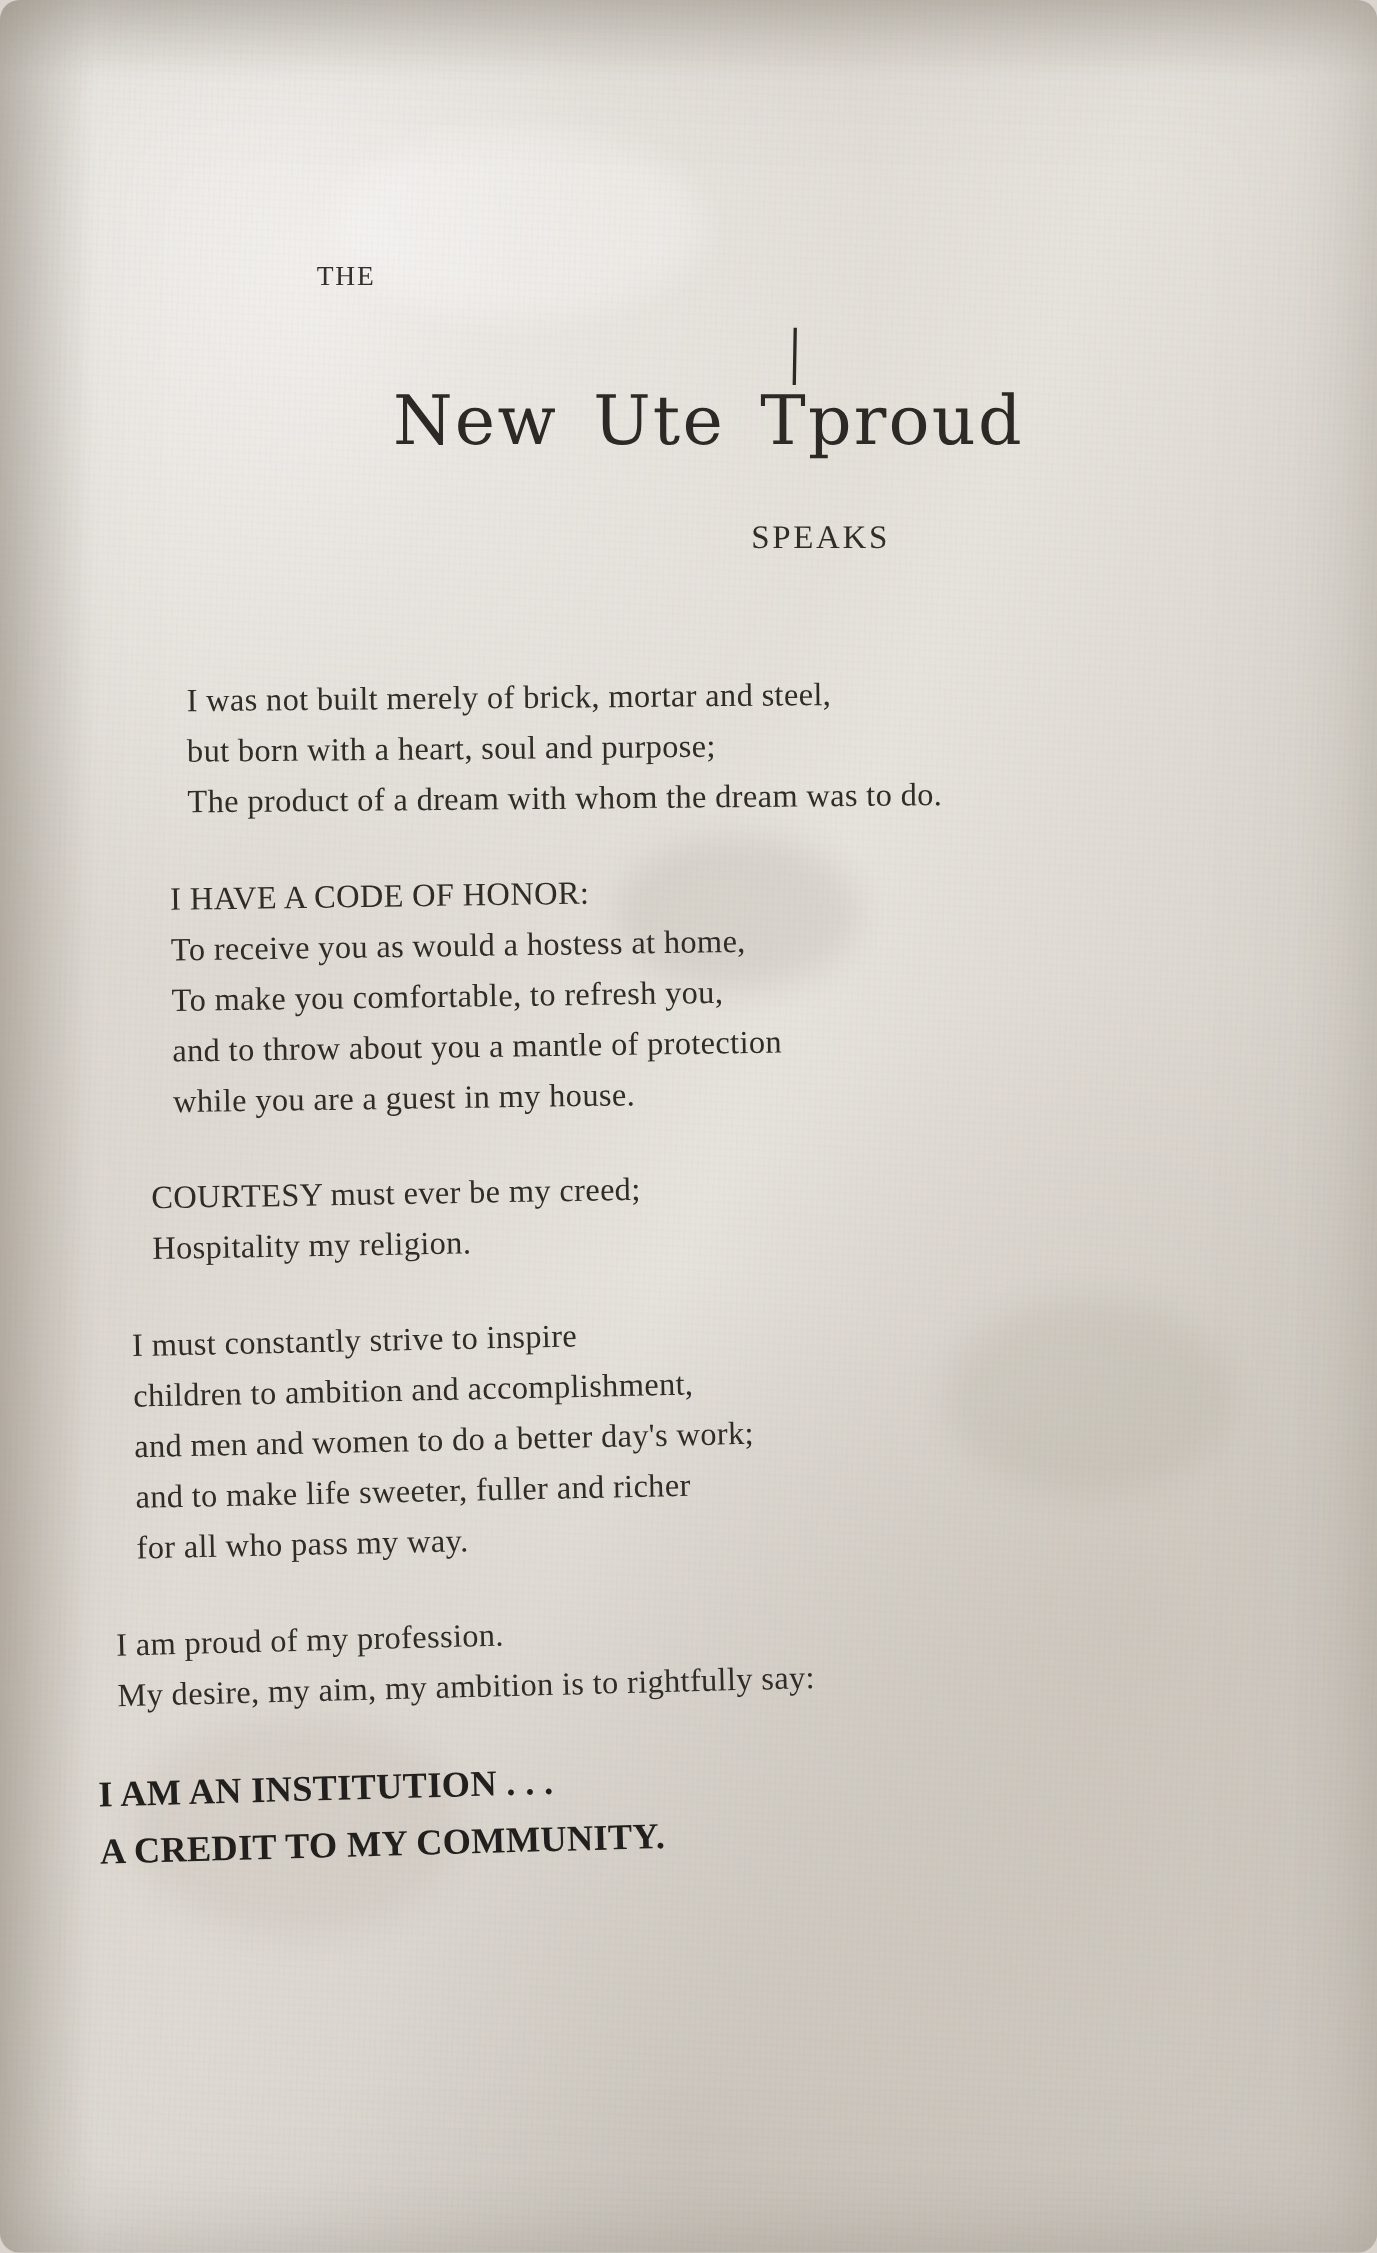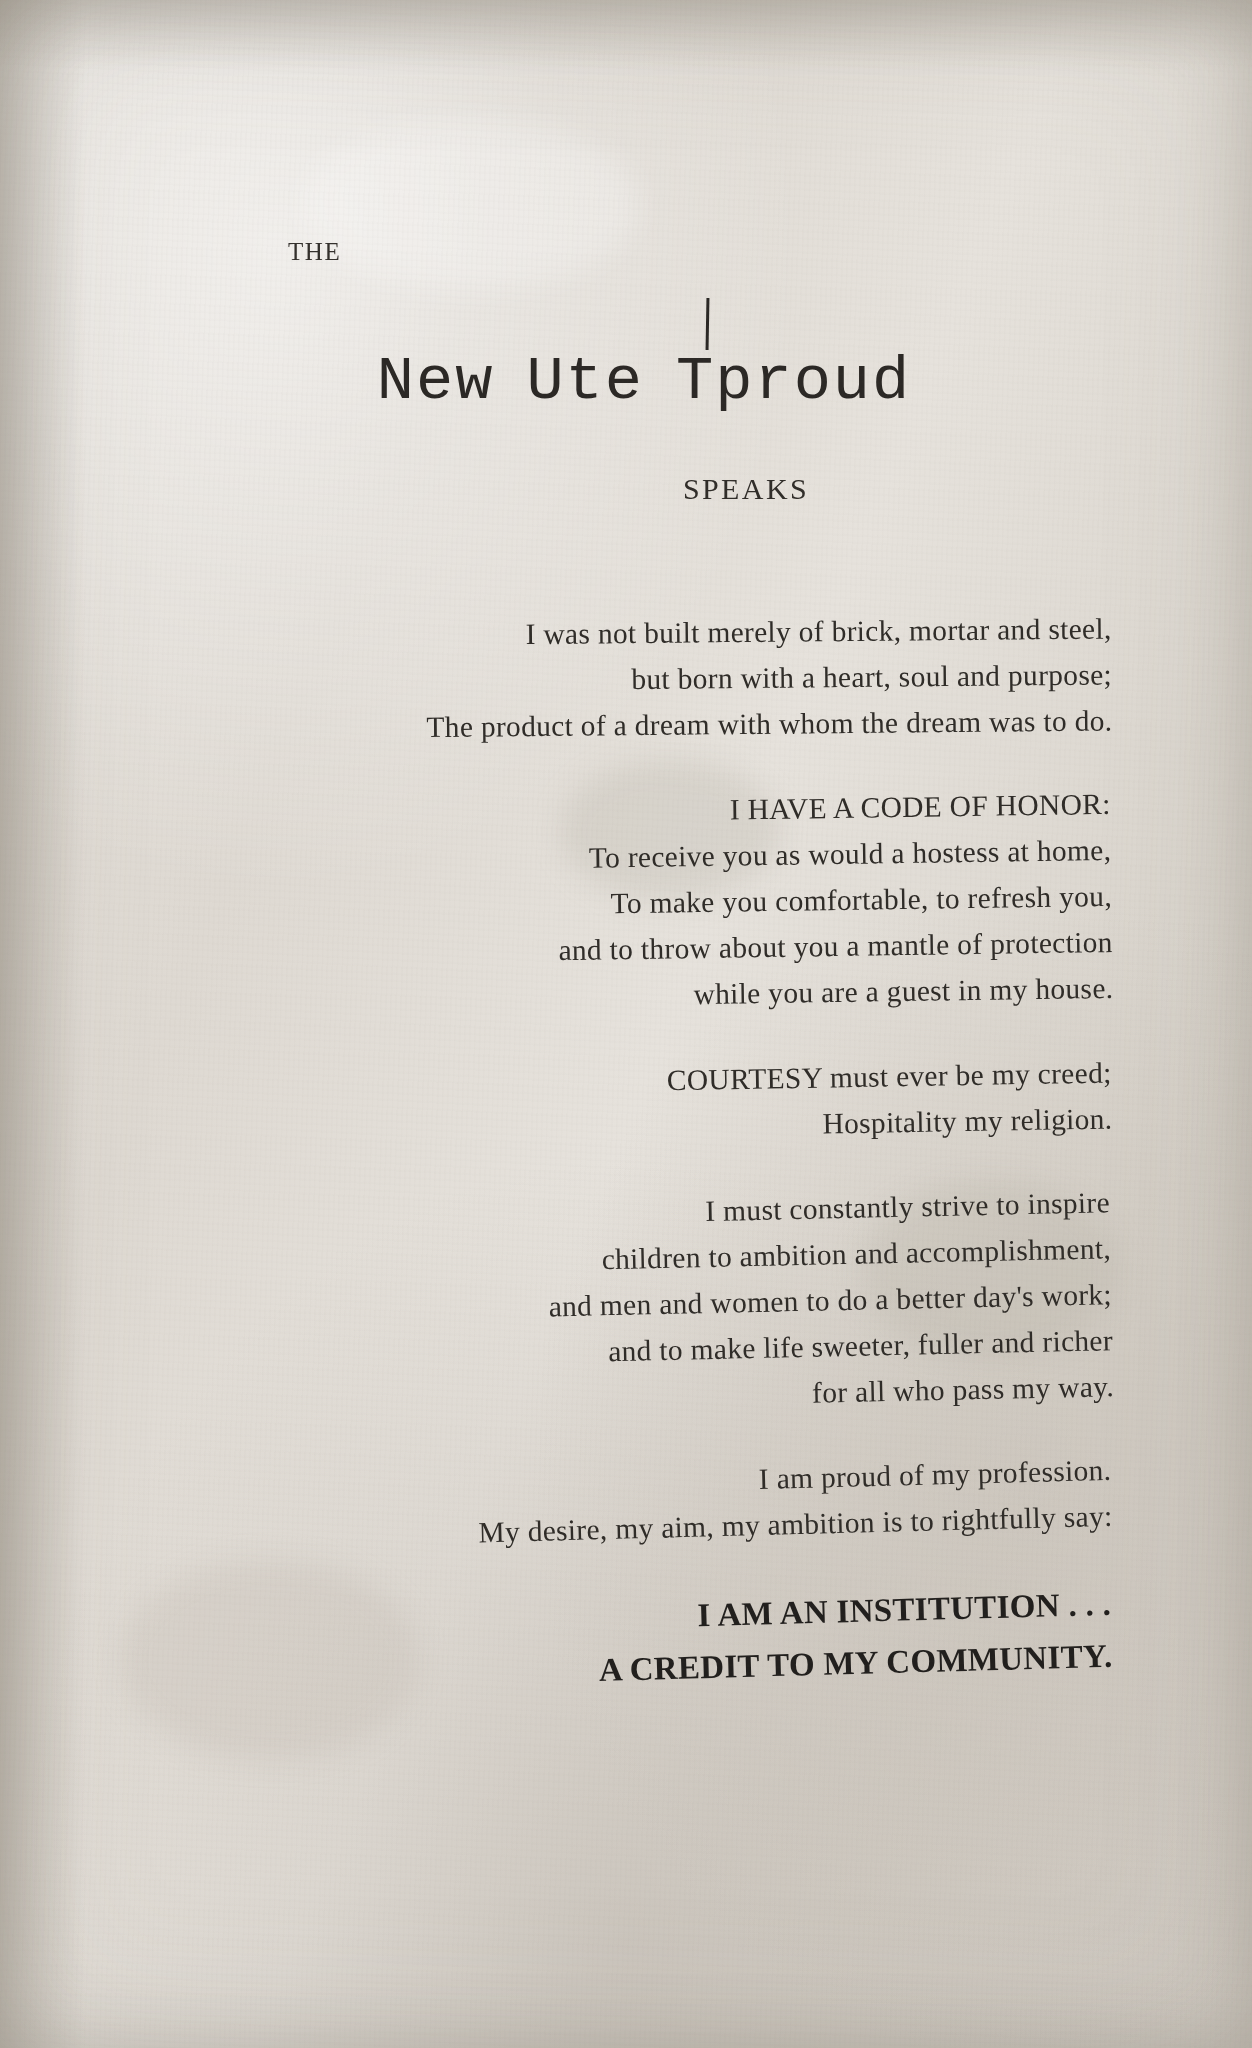--- a/index.html
+++ b/index.html
@@ -18,20 +18,21 @@
   #page {
     position: relative;
     width: 1252px;
     height: 2048px;
     background:
       radial-gradient(ellipse 60% 45% at 22% 12%, rgba(255,255,255,0.55), rgba(255,255,255,0) 70%),
       radial-gradient(ellipse 55% 40% at 82% 72%, rgba(188,180,170,0.35), rgba(255,255,255,0) 72%),
       radial-gradient(ellipse 70% 55% at 50% 95%, rgba(176,168,158,0.40), rgba(255,255,255,0) 70%),
       linear-gradient(112deg, #e4e0da 0%, #ded9d2 28%, #e6e2dc 52%, #d8d3cb 78%, #cfc9c1 100%);
     overflow: hidden;
+    border-radius: 18px;
   }
   
   #grain {
     position: absolute;
     inset: 0;
     pointer-events: none;
     opacity: 0.5;
     background-image:
       repeating-linear-gradient(92deg, rgba(120,112,102,0.045) 0px, rgba(120,112,102,0.045) 1px, rgba(255,255,255,0) 2px, rgba(255,255,255,0) 5px),
       repeating-linear-gradient(3deg, rgba(140,132,122,0.035) 0px, rgba(140,132,122,0.035) 1px, rgba(255,255,255,0) 3px, rgba(255,255,255,0) 7px);
@@ -90,21 +91,21 @@
     left: 0;
     right: 0;
     top: 330px;
     text-align: center;
     font-family: "DejaVu Serif", serif;
     font-size: 62px;
     letter-spacing: 2px;
     color: #2b2825;
     transform: translateX(18px);
   }
-  .title .word { display: inline-block; margin: 16px 16px; font-family: Liberation Mono, monospace; }
+  .title .word { display: inline-block; margin: 16px 16px; }
   .title .cap-t {
     position: relative;
     display: inline-block;
   }
   
   .title .cap-t::before {
     content: "";
     position: absolute;
     left: 30px;
     top: -48px;
@@ -127,21 +128,20 @@
   }
 
   #body-text {
     position: absolute;
     left: 112px;
     top: 610px;
     width: 1000px;
     font-size: 29.5px;
     line-height: 46px;
     color: #2f2c28;
-    text-align: right;
   }
   .stanza { margin-bottom: 40px; }
   .line { white-space: pre; letter-spacing: 0.3px; }
 
   
   .stanza[data-idx="0"] { transform: rotate(-0.55deg); margin-left: 58px; }
   .stanza[data-idx="1"] { transform: rotate(-0.85deg); margin-left: 44px; margin-top: 22px; }
   .stanza[data-idx="2"] { transform: rotate(-1.0deg); margin-left: 26px; margin-top: 26px; }
   .stanza[data-idx="3"] { transform: rotate(-1.25deg); margin-left: 10px; margin-top: 28px; }
   .stanza[data-idx="4"] { transform: rotate(-1.5deg); margin-left: -6px; margin-top: 30px; }

